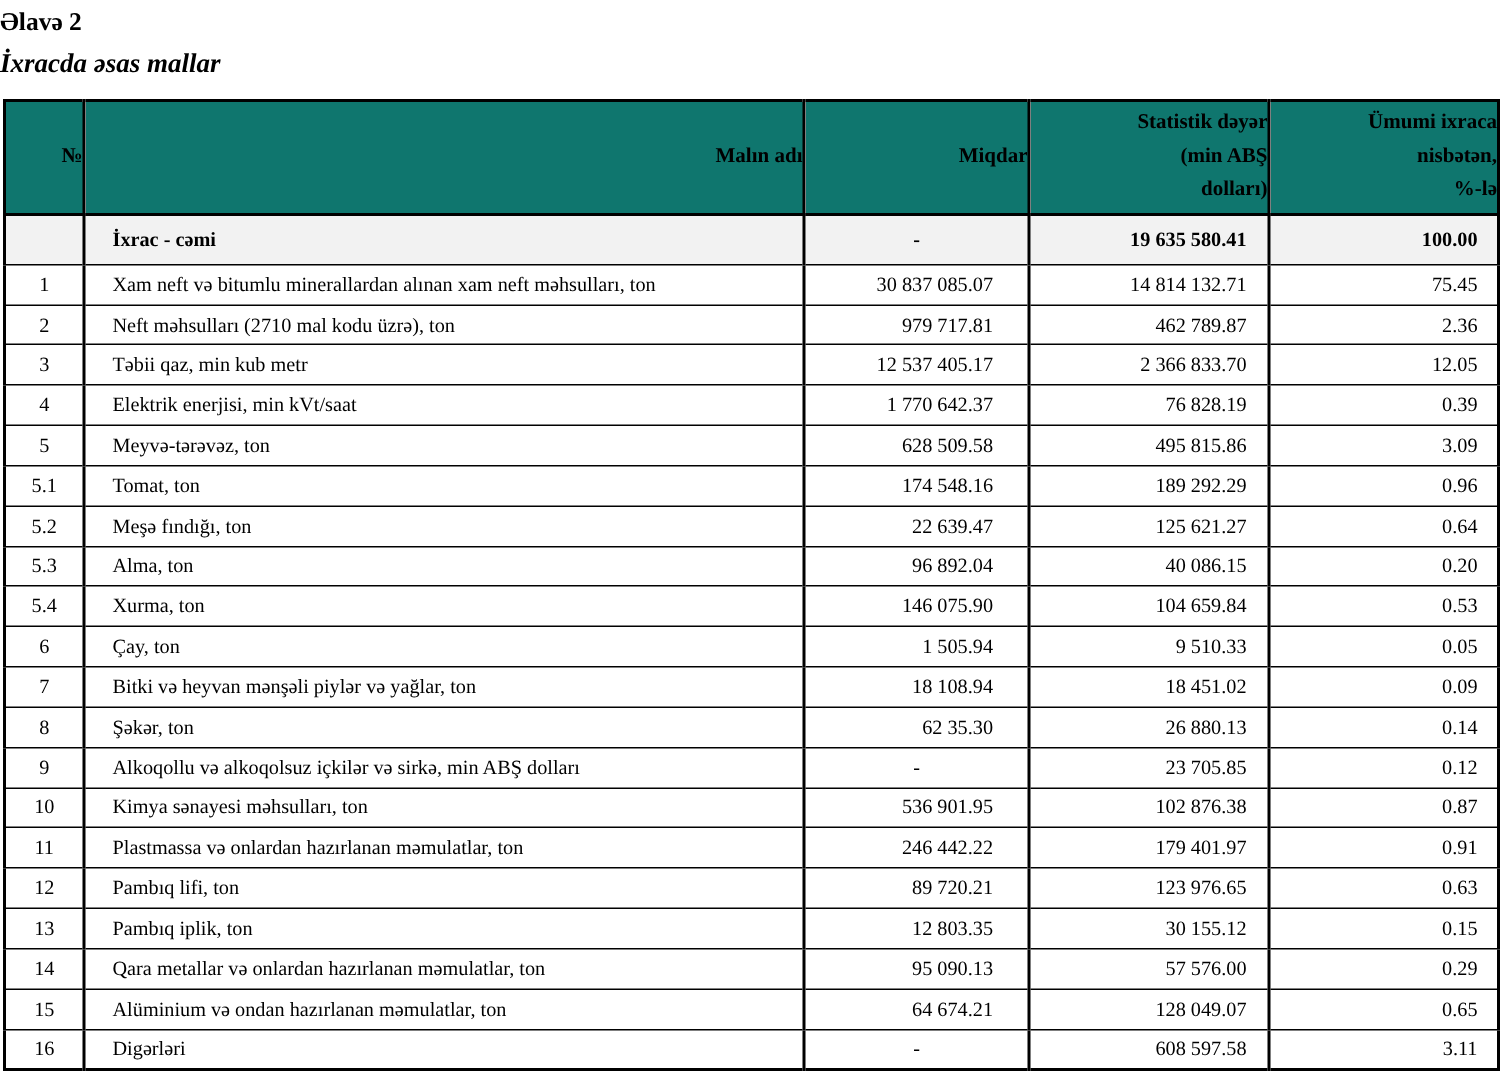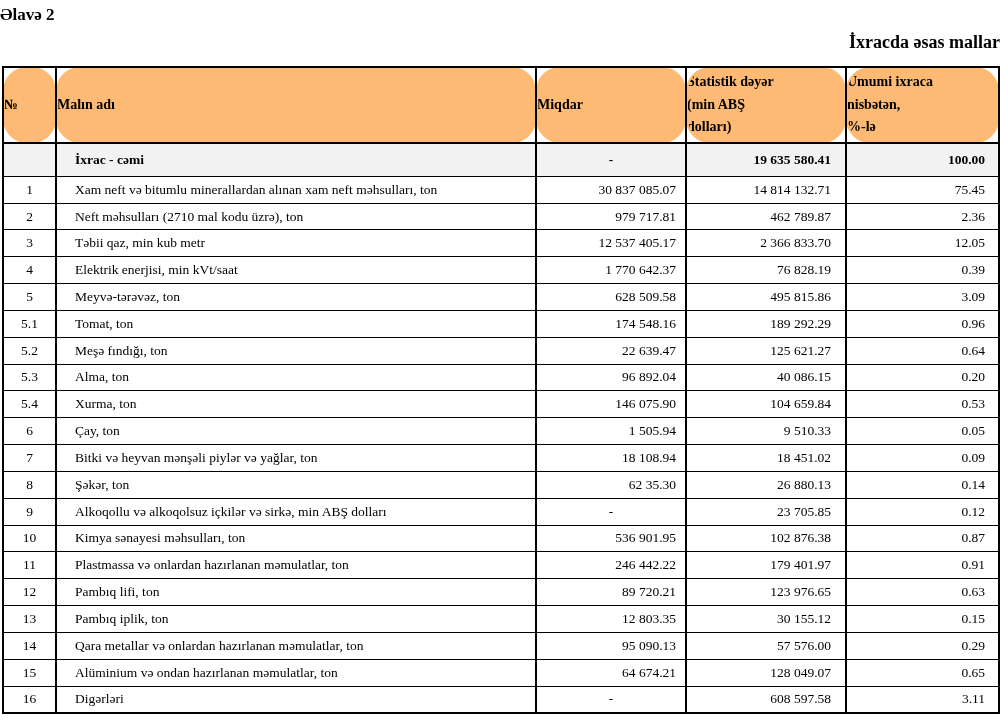--- a/index.html
+++ b/index.html
@@ -10,67 +10,67 @@
     height:728px;
     overflow:hidden;
   }
   .annex {
     text-align:left;
     font-weight:bold;
     font-size:17px;
     padding:5px 12px 0 0;
   }
   .doc-title {
-    text-align:right;
+    text-align:left;
     font-weight:bold;
     font-size:18px;
     margin-top:7px;
+    font-style:italic;
   }
   table.main {
     border-collapse:collapse;
     table-layout:fixed;
     width:996px;
     height:648px;
     margin:13px 2px 0 2px;
     border:2px solid #000;
   }
   th, td {
     border:1px solid #000;
     border-left-width:2px;
     border-right-width:2px;
     overflow:hidden;
   }
   thead th {
-    background:#fdba74;
+    background:#0f766e;
     font-weight:bold;
     font-size:14px;
-    text-align:left;
+    text-align:right;
     vertical-align:middle;
     height:76px;
     line-height:1.6;
     white-space:pre-line;
     border-bottom-width:2px;
-    border-radius:24px;
   }
   tr.total-row td {
     font-weight:bold;
     background:#f2f2f2;
     height:31px;
   }
   td {
     font-size:13.5px;
     height:25px;
     vertical-align:middle;
     padding:0;
   }
   td.no { text-align:center; }
   td.name { text-align:left; padding-left:18px; }
   td.name.indent { padding-left:18px; }
   td.num { text-align:right; }
-  td.qty { padding-right:9px; }
+  td.qty { padding-right:23px; }
   td.value { padding-right:14px; }
   td.share { padding-right:13px; }
   td.dash { text-align:center; padding-right:0; }
 </style>
 </head>
 <body>
 
 <div class="annex">Əlavə 2</div>
 <div class="doc-title">İxracda əsas mallar</div>
 

